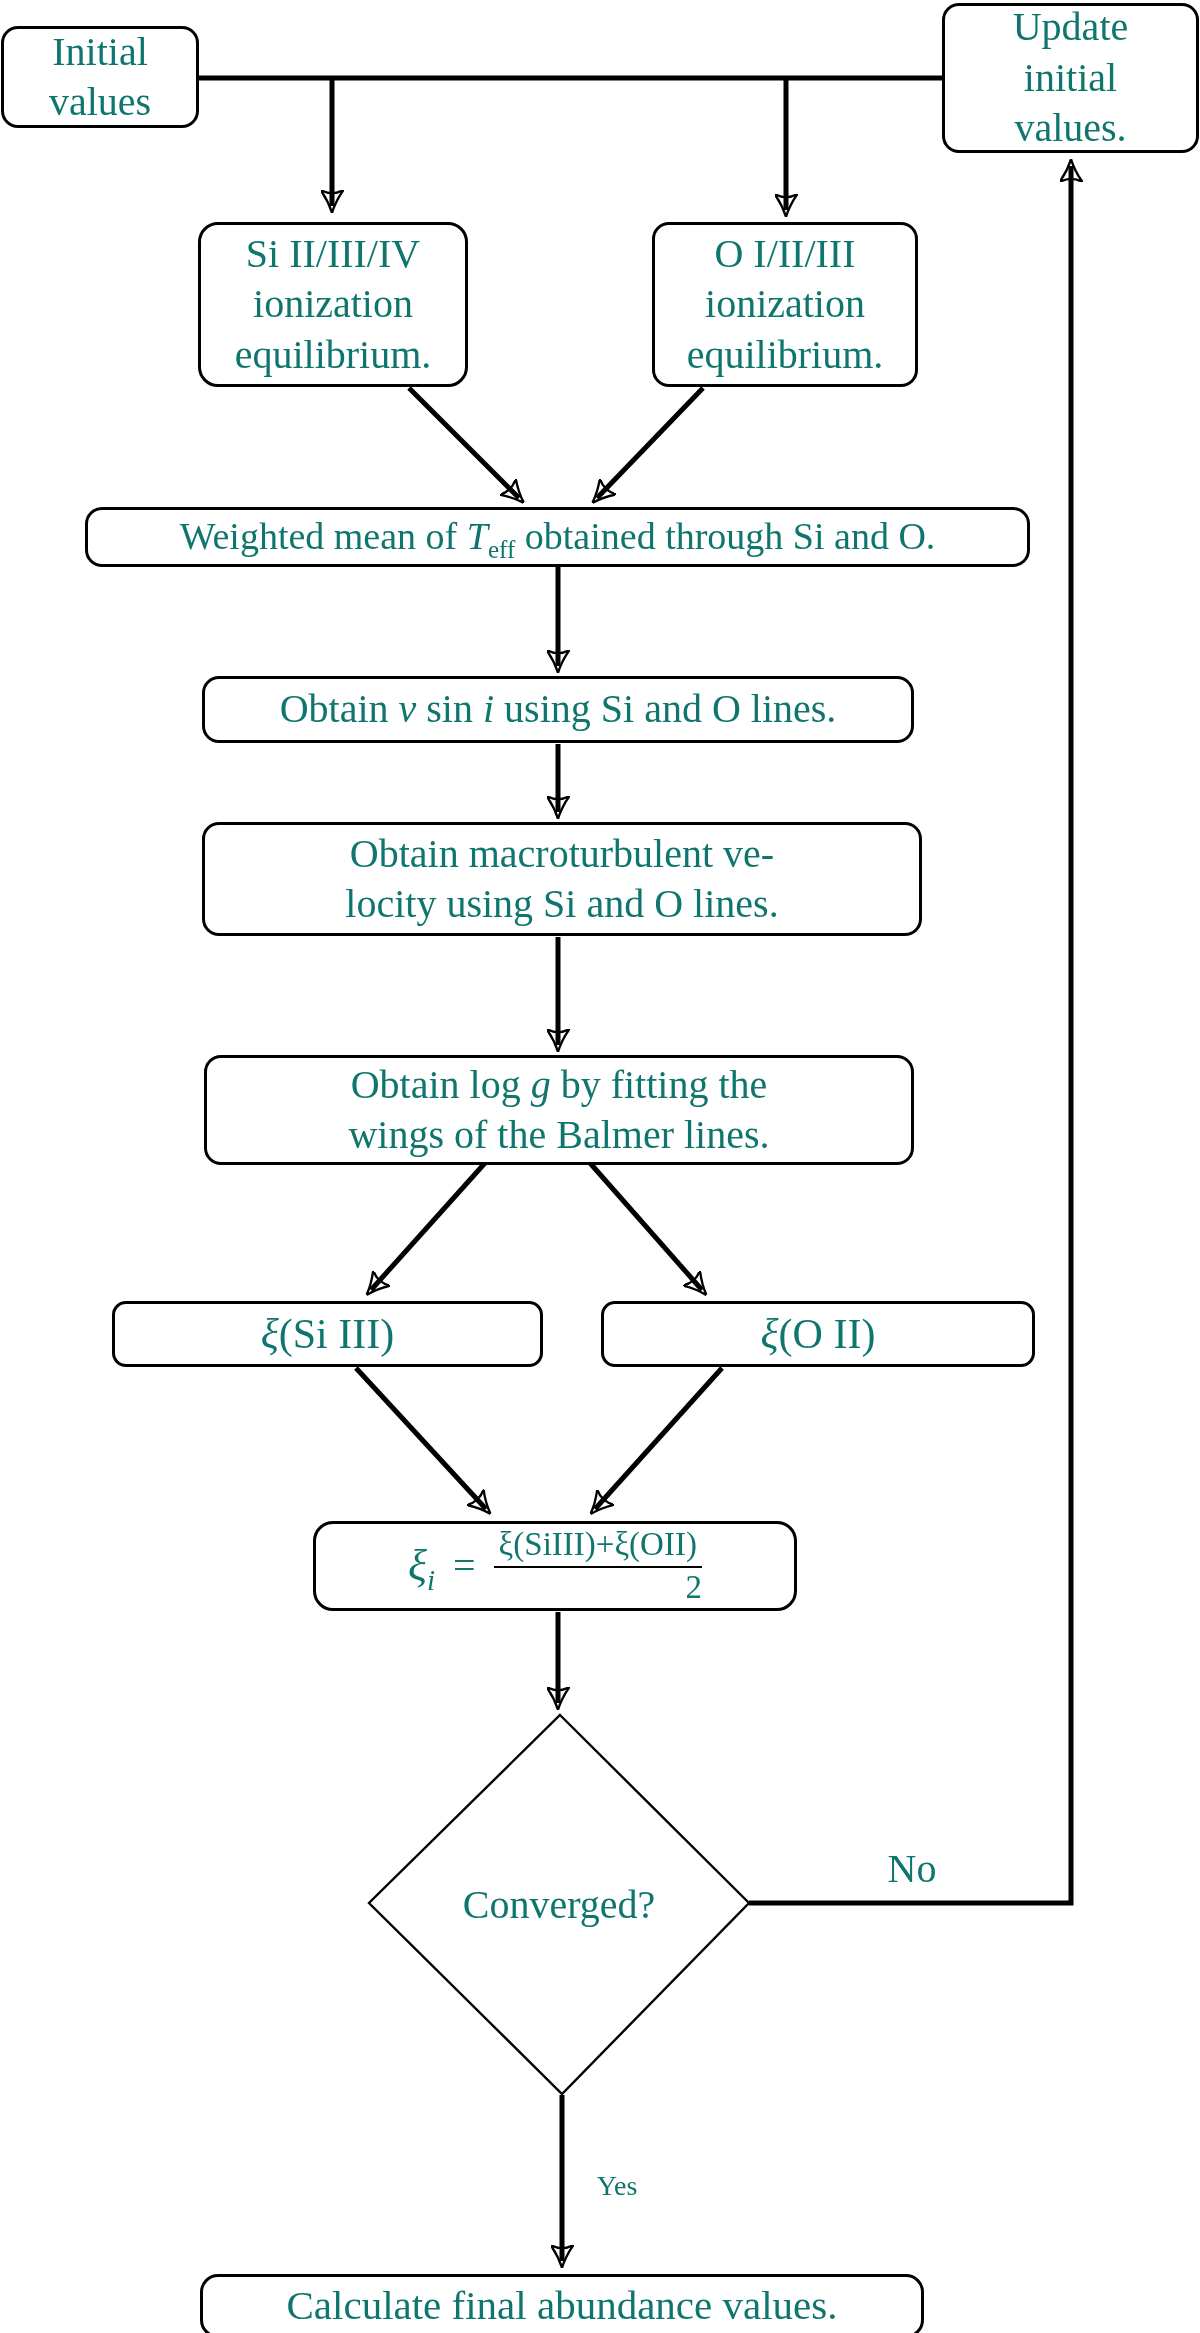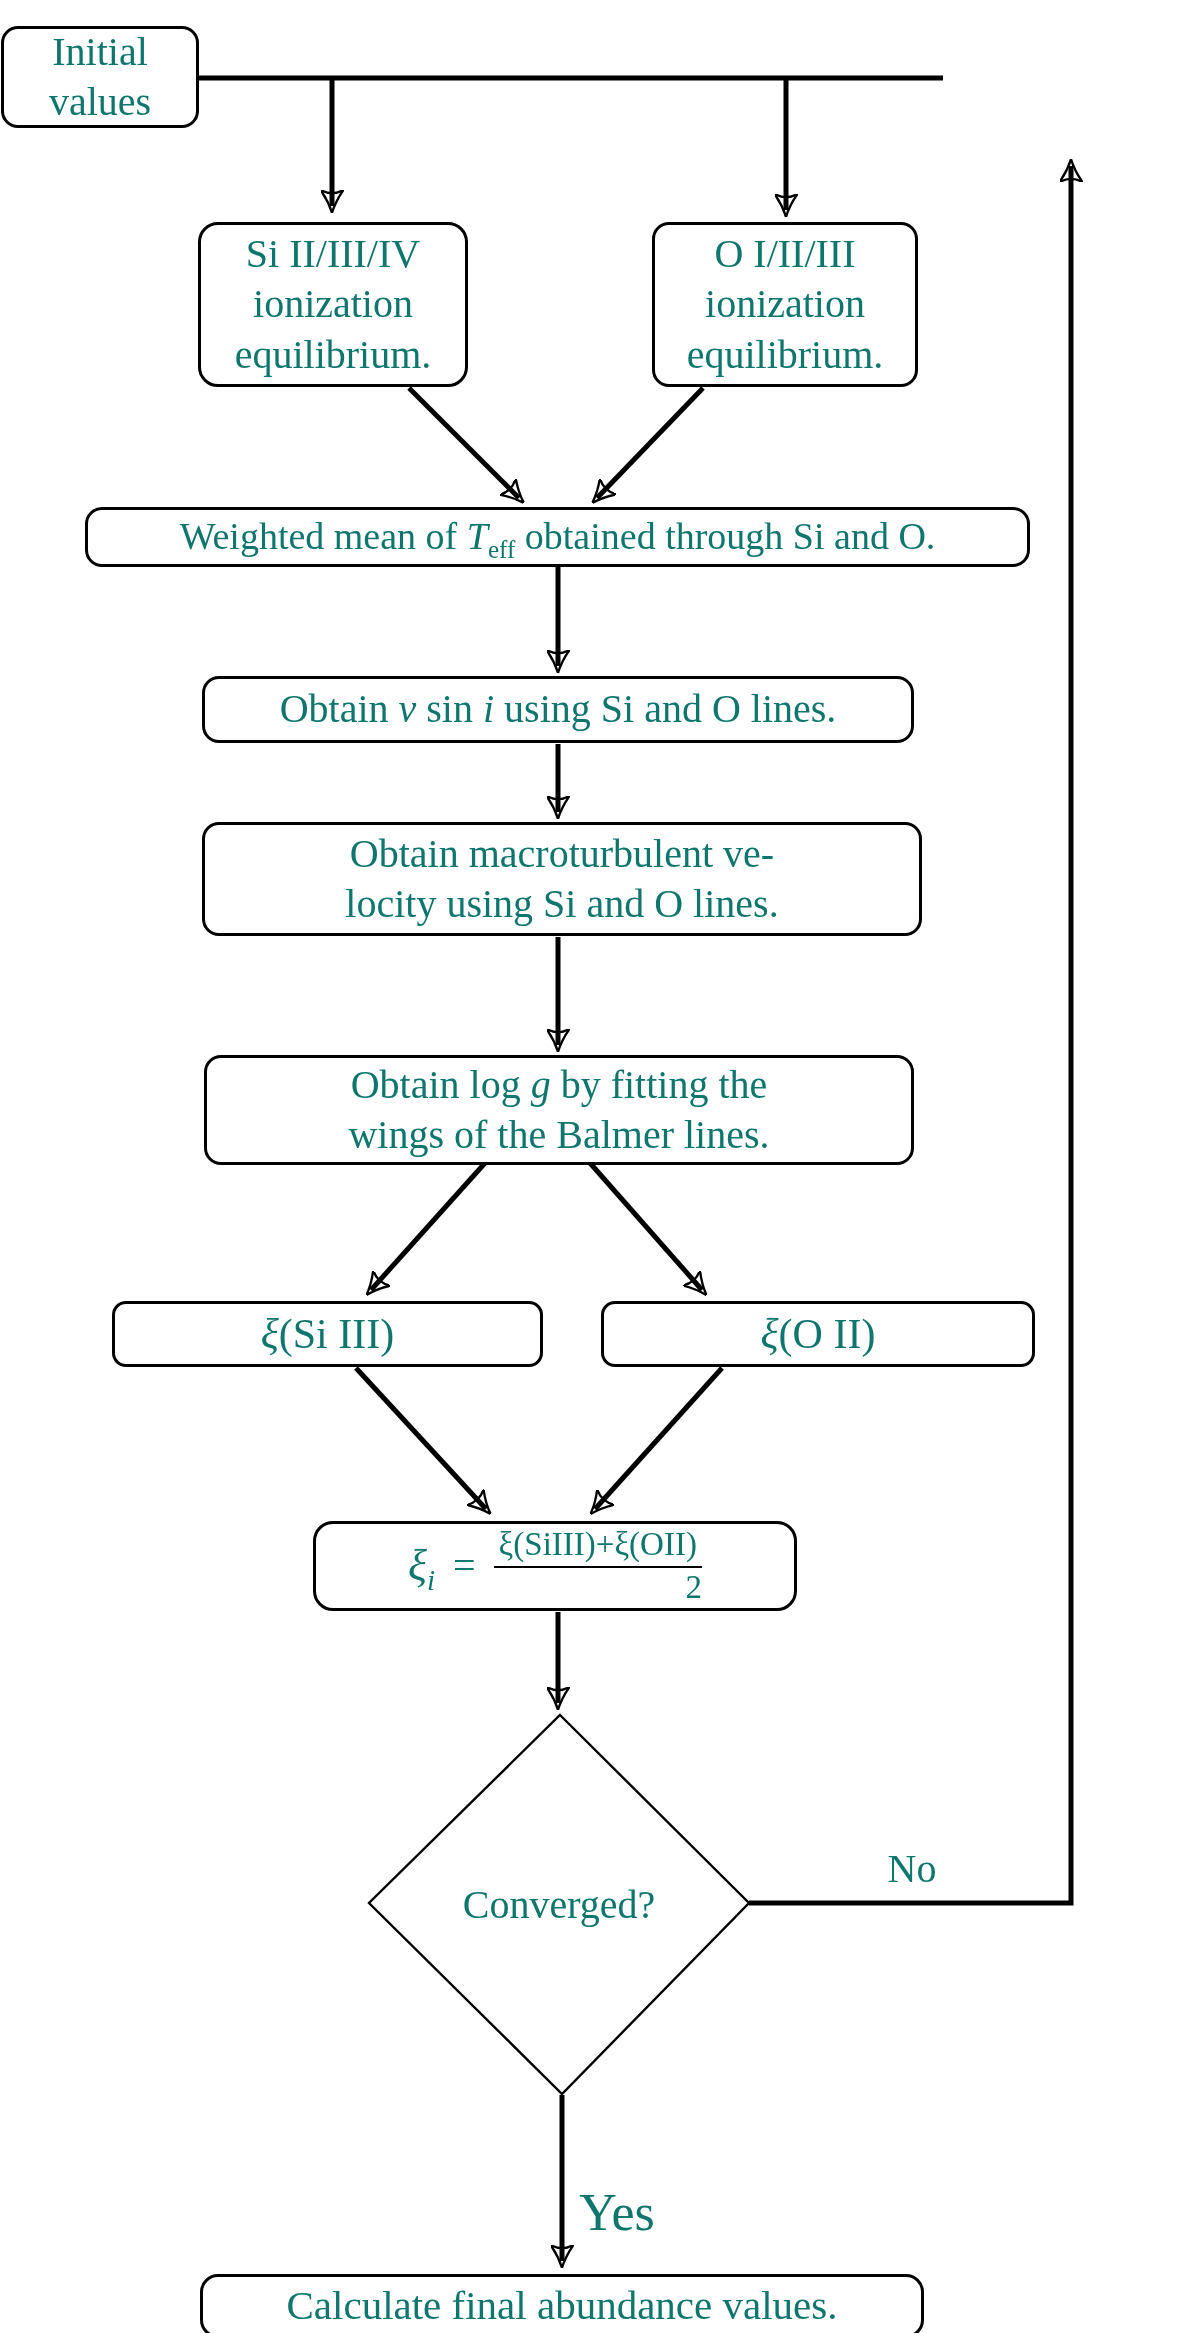--- a/index.html
+++ b/index.html
@@ -60,20 +60,25 @@
     <path d="M562,2095 V2261" stroke-width="5" marker-end="url(#ah)"></path>
 
     <polygon points="560,1715 749,1903 562,2094 369,1903" fill="#fff" stroke="#000" stroke-width="2.4"></polygon>
   </svg>
 
   <div class="node" style="left:1px; top:26px; width:198px; height:102px; font-size:40px;">
     <div class="ln">Initial</div>
     <div class="ln">values</div>
   </div>
 
+  <div class="node" style="left:942px; top:3px; width:257px; height:150px; font-size:40px;">
+    <div class="ln">Update</div>
+    <div class="ln">initial</div>
+    <div class="ln">values.</div>
+  </div>
 
   <div class="node" style="left:198px; top:222px; width:270px; height:165px; font-size:40px;border-radius:20px;">
     <div class="ln">Si II/III/IV</div>
     <div class="ln">ionization</div>
     <div class="ln">equilibrium.</div>
   </div>
 
   <div class="node" style="left:652px; top:222px; width:266px; height:165px; font-size:40px;">
     <div class="ln">O I/II/III</div>
     <div class="ln">ionization</div>
@@ -114,17 +119,17 @@
         <span class="num">ξ(SiIII)+ξ(OII)</span>
         <span class="den">2</span>
       </span>
     </div>
   </div>
 
   <div class="lab" style="left:369px; top:1715px; width:380px; height:379px; font-size:40px;">Converged?</div>
 
   <div class="lab" style="left:852px; top:1842px; width:120px; height:52px; font-size:40px;">No</div>
 
-  <div class="lab" style="left:572px; top:2160px; width:90px; height:52px; font-size:52px;margin-top:26px;">Yes</div>
+  <div class="lab" style="left:572px; top:2160px; width:90px; height:52px; font-size:28px;">Yes</div>
 
   <div class="node" style="left:200px; top:2274px; width:724px; height:64px; font-size:41px; border-radius:18px;">Calculate final abundance values.</div>
 
 </div>
 
 </body></html>

